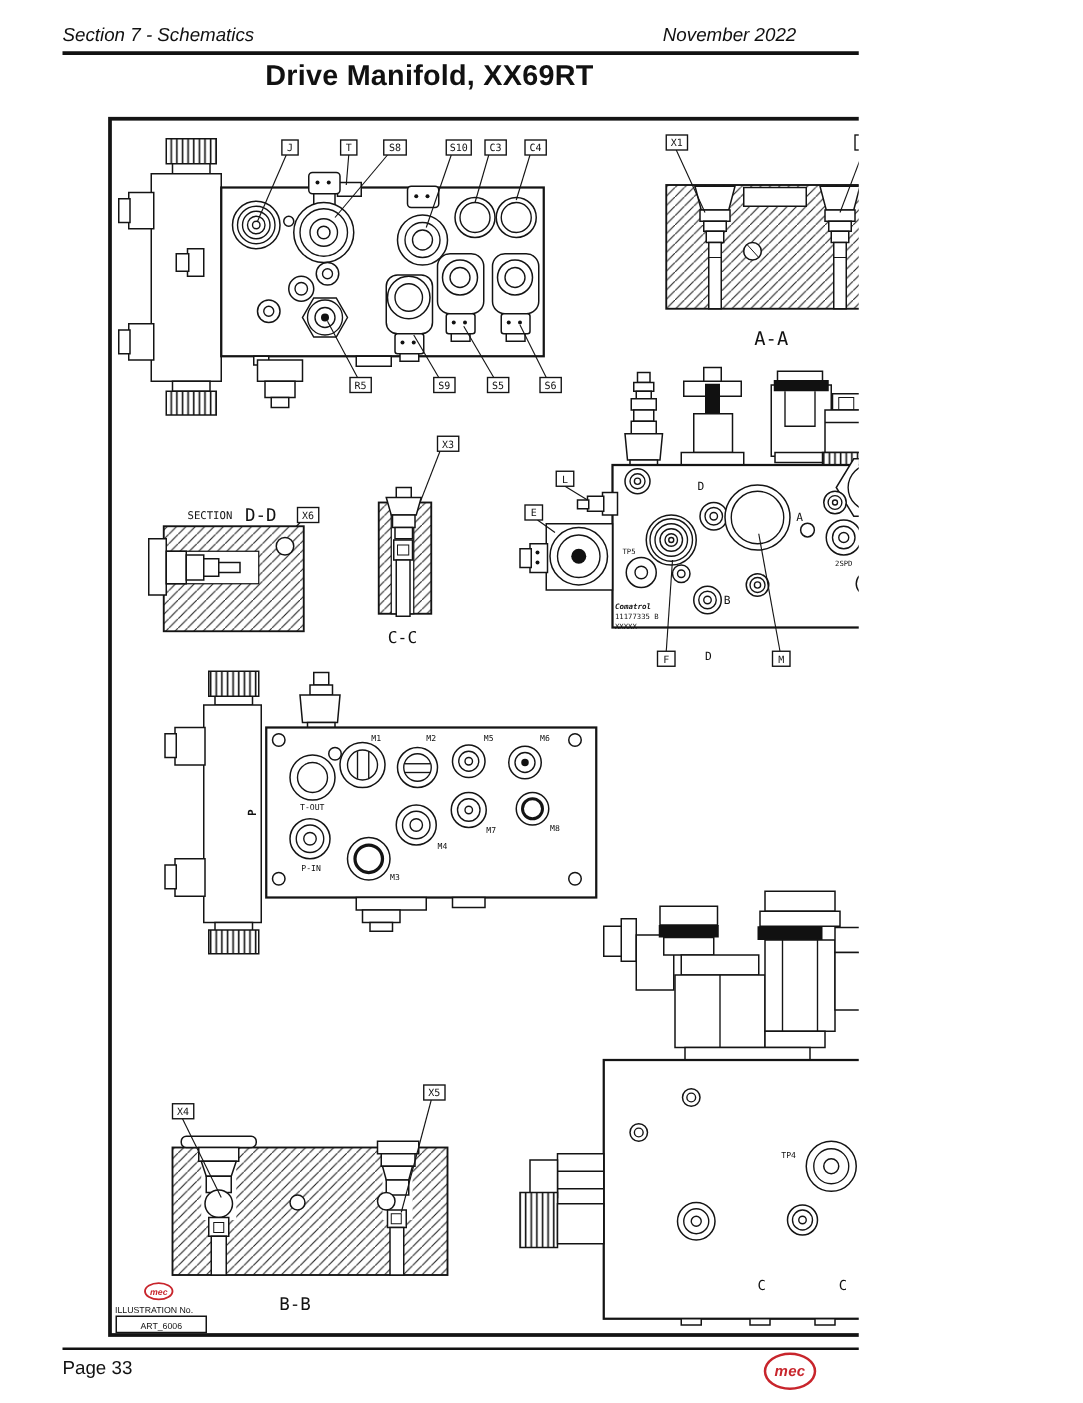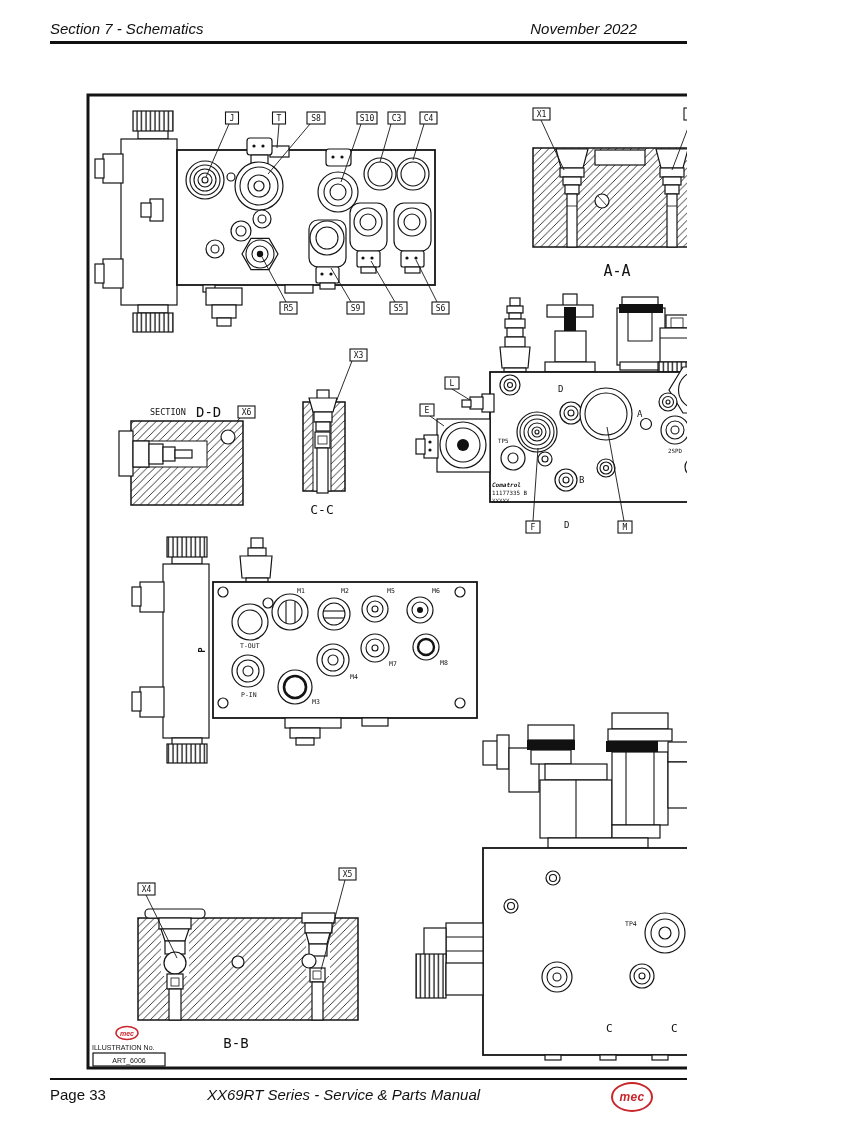--- a/index.html
+++ b/index.html
@@ -42,20 +42,21 @@
             align-items:center;justify-content:center;letter-spacing:.3px;}
 </style>
 </head>
 <body>
 
 <div class="page">
 
   <span class="hdr-left">Section 7 - Schematics</span>
   <span class="hdr-right">November 2022</span>
   <div class="hdr-rule"></div>
+  <div class="page-title">Drive Manifold, XX69RT</div>
 
   <svg class="fig" viewBox="0 0 866 1122">
     <defs>
       <pattern id="hatch" width="7.5" height="7.5" patternUnits="userSpaceOnUse">
         <rect width="7.5" height="7.5" fill="#fff"></rect>
         <line x1="0" y1="7.5" x2="7.5" y2="0" stroke="#222" stroke-width="0.9"></line>
       </pattern>
       <pattern id="knurl" width="4.5" height="10" patternUnits="userSpaceOnUse">
         <rect width="4.5" height="10" fill="#fff"></rect>
         <line x1="2" y1="0" x2="2" y2="10" stroke="#141414" stroke-width="1.3"></line>
@@ -512,16 +513,15 @@
       <rect class="s" x="720" y="958" width="8" height="26"></rect>
       <rect class="kn" x="727" y="945" width="29" height="52"></rect>
       <rect class="s" x="545" y="1055" width="16" height="5"></rect>
       <rect class="s" x="600" y="1055" width="16" height="5"></rect>
       <rect class="s" x="652" y="1055" width="16" height="5"></rect>
     </g>
   </svg>
 
   <div class="ftr-rule"></div>
   <span class="ftr-page">Page 33</span>
-  <span class="ftr-center">XX69RT Series - Service &amp; Parts Manual</span>
   <span class="mec-logo">mec</span>
 
 </div>
 
 </body></html>

